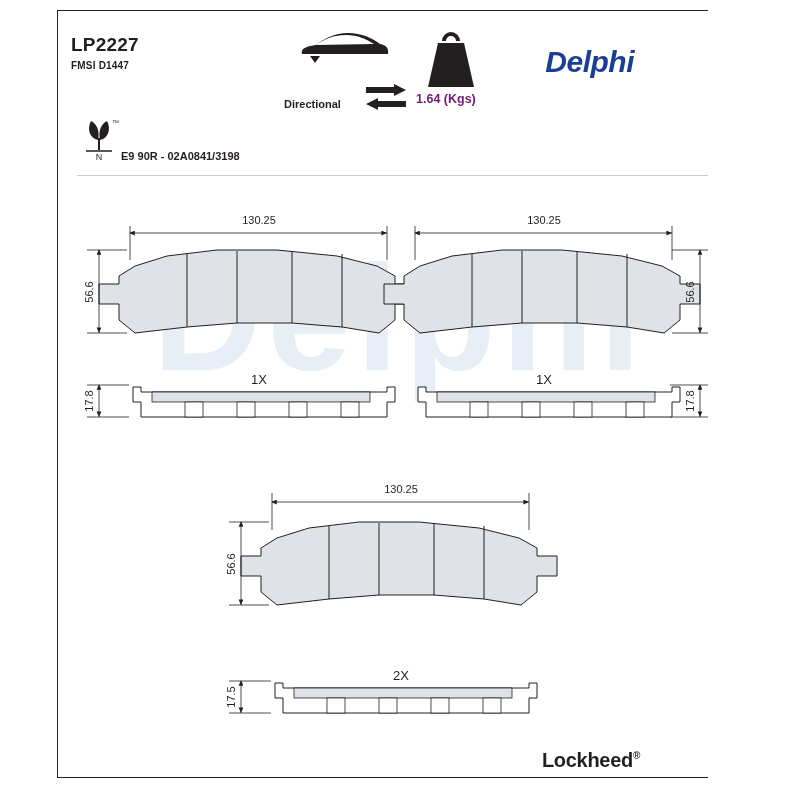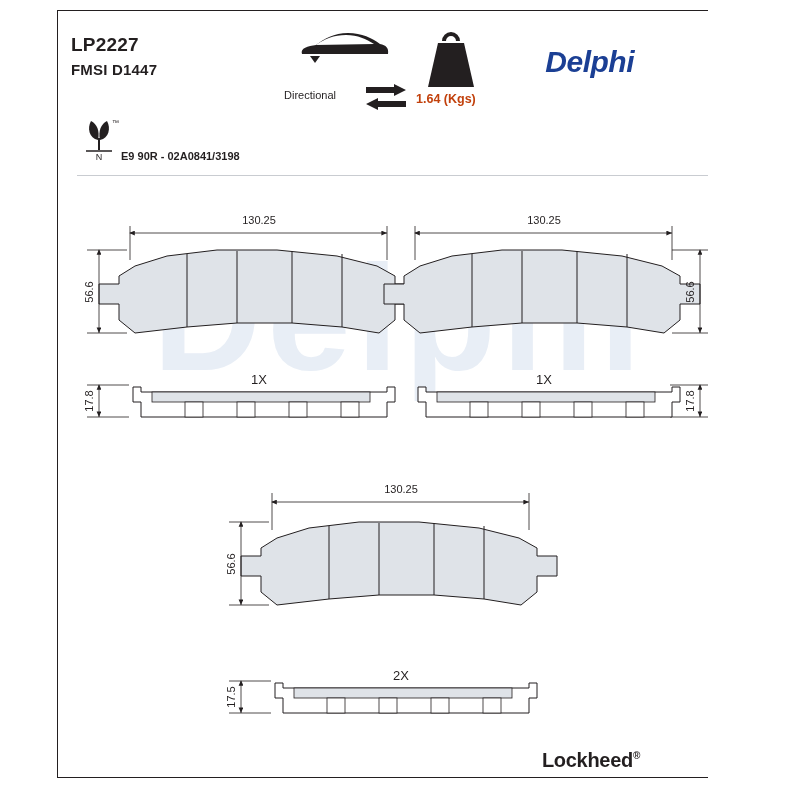--- a/index.html
+++ b/index.html
@@ -47,21 +47,21 @@
     top: 32px;
     color: #231f20;
   }
   .hdr-codes .ref {
     font-size: 19px;
     font-weight: bold;
     letter-spacing: 0.2px;
     line-height: 1.35;
   }
   .hdr-codes .sub {
-    font-size: 15px;
+    font-size: 10px;
     font-weight: bold;
     line-height: 1.65;
     letter-spacing: 0.2px;
   }
   .brand {
     position: absolute;
     right: 74px;
     top: 45px;
     font-size: 30px;
     font-weight: bold;
@@ -86,23 +86,23 @@
   .car-icon {
     position: absolute;
     left: 296px;
     top: 28px;
     width: 96px;
     height: 36px;
   }
   .directional-label {
     position: absolute;
     left: 284px;
-    top: 89px;
+    top: 98px;
     font-size: 11px;
-    font-weight: normal;
+    font-weight: bold;
     color: #231f20;
   }
   .dir-arrows {
     position: absolute;
     left: 366px;
     top: 84px;
     width: 40px;
     height: 26px;
   }
   .weight-icon {
@@ -111,21 +111,21 @@
     top: 27px;
     width: 54px;
     height: 62px;
   }
   .weight-label {
     position: absolute;
     left: 416px;
     top: 92px;
     font-size: 12.5px;
     font-weight: bold;
-    color: #c2410c;
+    color: #701a75;
   }
   
   .leaf-icon {
     position: absolute;
     left: 79px;
     top: 118px;
     width: 40px;
     height: 44px;
   }
   .ece-code {

